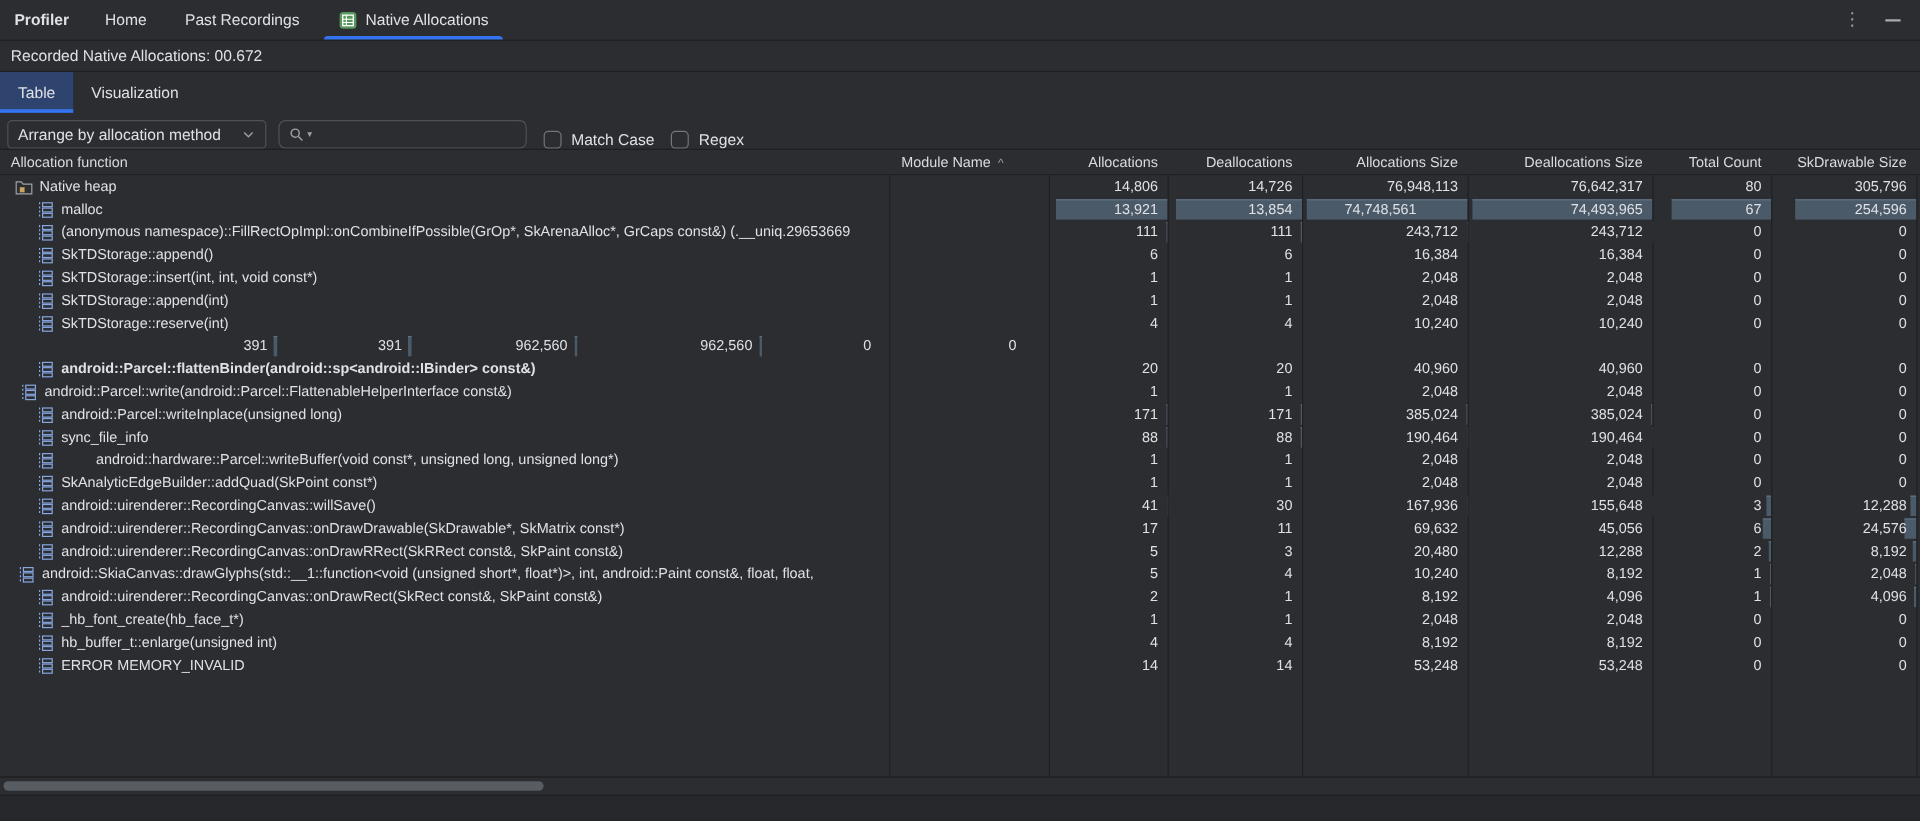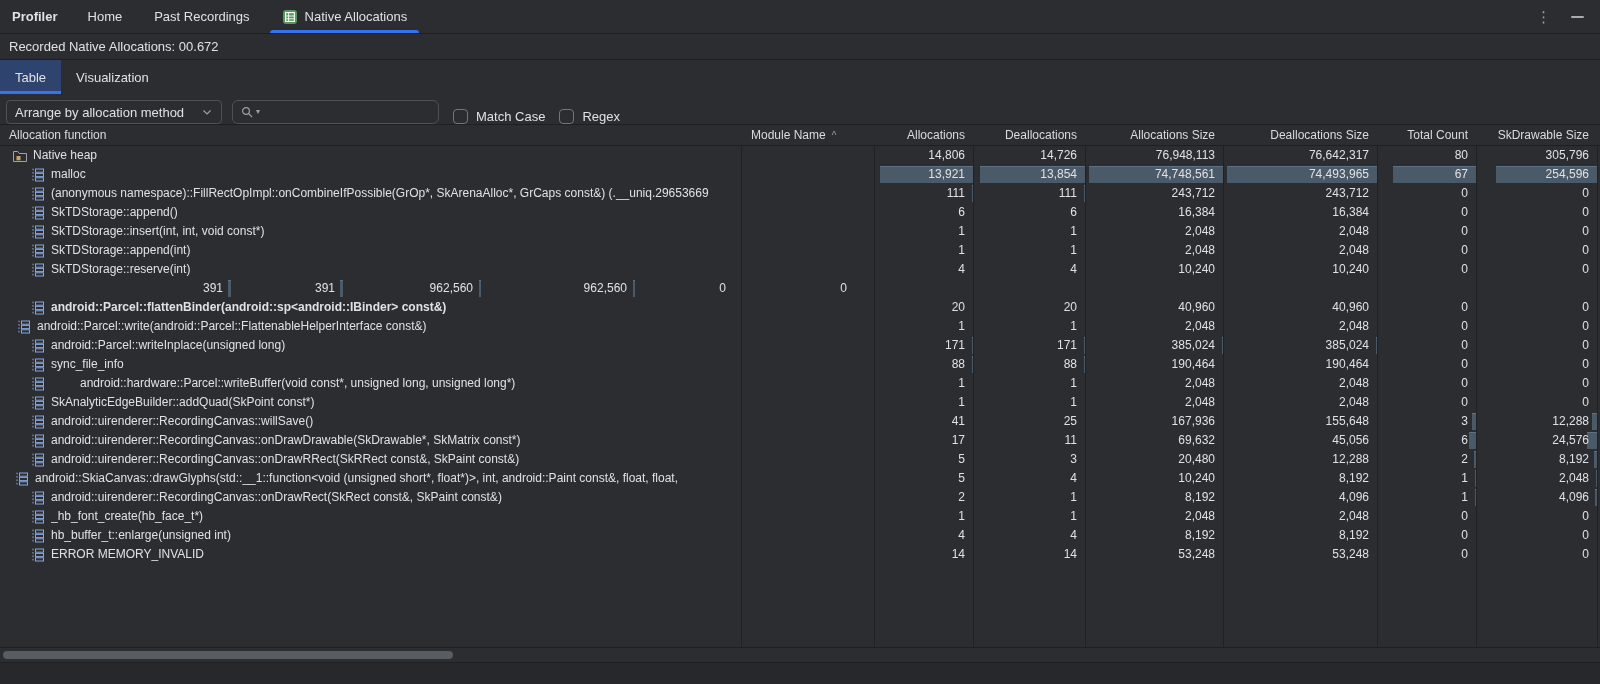--- a/index.html
+++ b/index.html
@@ -162,21 +162,21 @@
               <rect x="5.5" y="2" width="8" height="3.2" stroke="#87a7e0"></rect>
               <rect x="5.5" y="6.4" width="8" height="3.2" stroke="#87a7e0"></rect>
               <rect x="5.5" y="10.8" width="8" height="3.2" stroke="#87a7e0"></rect>
             </svg>
           </span>
           <span class="fn-label">malloc</span>
         </div>
         <div class="cell" style="width: 133px;"></div>
         <div class="cell num" style="width: 99px;"><div class="bar" style="width: 94.0227%;"></div><span class="val">13,921</span></div>
         <div class="cell num" style="width: 112px;"><div class="bar" style="width: 94.0785%;"></div><span class="val">13,854</span></div>
-        <div class="cell num" style="width: 138px;"><div class="bar" style="width: 97.1415%;"></div><span class="val">74,748,561</span></div>
+        <div class="cell num" style="width: 138px; text-align: center;"><div class="bar" style="width: 97.1415%;"></div><span class="val">74,748,561</span></div>
         <div class="cell num" style="width: 154px;"><div class="bar" style="width: 97.1969%;"></div><span class="val">74,493,965</span></div>
         <div class="cell num" style="width: 99px;"><div class="bar" style="width: 83.75%;"></div><span class="val">67</span></div>
         <div class="cell num" style="width: 121px;"><div class="bar" style="width: 83.2568%;"></div><span class="val">254,596</span></div>
       </div>
       <div class="trow">
         <div class="cell fn-cell" style="width: 742px; padding-left: 30px;">
           <span style="display: flex;">
             <svg width="16" height="16" viewBox="0 0 16 16" fill="none">
               <path d="M3 1.6v12.8" stroke="#87a7e0" stroke-dasharray="1.7 1.7"></path>
               <rect x="5.5" y="2" width="8" height="3.2" stroke="#87a7e0"></rect>
@@ -410,21 +410,21 @@
               <path d="M3 1.6v12.8" stroke="#87a7e0" stroke-dasharray="1.7 1.7"></path>
               <rect x="5.5" y="2" width="8" height="3.2" stroke="#87a7e0"></rect>
               <rect x="5.5" y="6.4" width="8" height="3.2" stroke="#87a7e0"></rect>
               <rect x="5.5" y="10.8" width="8" height="3.2" stroke="#87a7e0"></rect>
             </svg>
           </span>
           <span class="fn-label">android::uirenderer::RecordingCanvas::willSave()</span>
         </div>
         <div class="cell" style="width: 133px;"></div>
         <div class="cell num" style="width: 99px;"><div class="bar" style="width: 0.276915%;"></div><span class="val">41</span></div>
-        <div class="cell num" style="width: 112px;"><div class="bar" style="width: 0.258047%;"></div><span class="val">25</span></div>
+        <div class="cell num" style="width: 112px;"><div class="bar" style="width: 0.258047%;"></div><span class="val">30</span></div>
         <div class="cell num" style="width: 138px;"><div class="bar" style="width: 0.218246%;"></div><span class="val">167,936</span></div>
         <div class="cell num" style="width: 154px;"><div class="bar" style="width: 0.203084%;"></div><span class="val">155,648</span></div>
         <div class="cell num" style="width: 99px;"><div class="bar" style="width: 3.75%;"></div><span class="val">3</span></div>
         <div class="cell num" style="width: 121px;"><div class="bar" style="width: 4.01837%;"></div><span class="val">12,288</span></div>
       </div>
       <div class="trow">
         <div class="cell fn-cell" style="width: 742px; padding-left: 30px;">
           <span style="display: flex;">
             <svg width="16" height="16" viewBox="0 0 16 16" fill="none">
               <path d="M3 1.6v12.8" stroke="#87a7e0" stroke-dasharray="1.7 1.7"></path>

